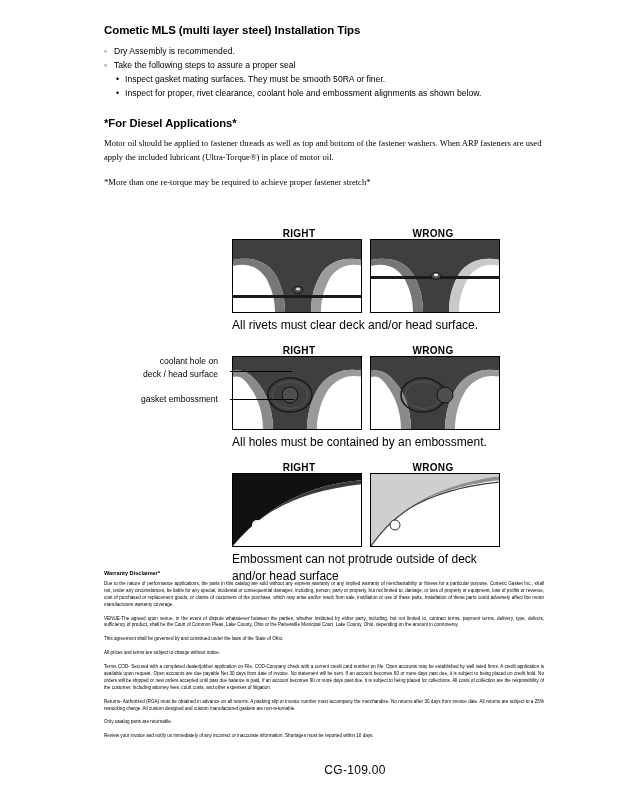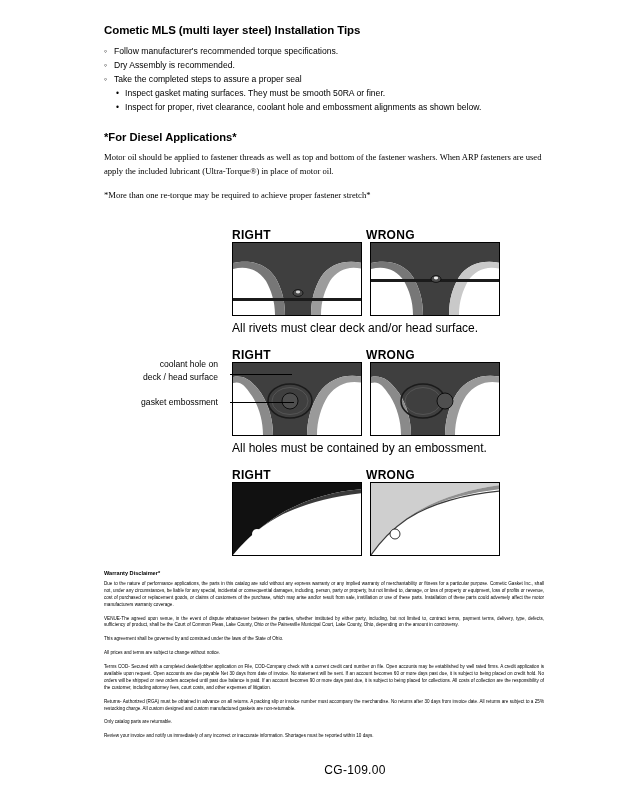--- a/index.html
+++ b/index.html
@@ -94,22 +94,22 @@
     position: relative;
     margin-bottom: 0;
   }
   .fig-labels {
     display: flex;
     width: 268px;
     margin-left: 232px;
   }
   .fig-label {
     width: 134px;
-    text-align: left;
-    font-size: 12px;
+    text-align: center;
+    font-size: 10px;
     font-weight: bold;
     letter-spacing: 0.3px;
   }
   .fig-row {
     display: flex;
     width: 268px;
     margin-left: 232px;
     gap: 8px;
   }
   .fig-box {
@@ -185,23 +185,22 @@
 </style>
 </head>
 <body>
 
 <div class="page">
 
   <div class="content">
     <h1 class="title">Cometic MLS (multi layer steel) Installation Tips</h1>
 
     <ul class="bullets">
-      <li>Follow manufacturer's recommended torque specifications.</li>
       <li>Dry Assembly is recommended.</li>
-      <li>Take the completed steps to assure a proper seal</li>
+      <li>Take the following steps to assure a proper seal</li>
     </ul>
     <ul class="sub">
       <li>Inspect gasket mating surfaces.  They must be smooth 50RA or finer.</li>
       <li>Inspect for proper, rivet clearance, coolant hole and embossment alignments as shown below.</li>
     </ul>
 
     <h2 class="subhead">*For Diesel Applications*</h2>
     <p class="body">Motor oil should be applied to fastener threads as well as top and bottom of the fastener washers.  When ARP fasteners are used apply the included lubricant (Ultra-Torque®) in place of motor oil.</p>
     <p class="body last">*More than one re-torque may be required to achieve proper fastener stretch*</p>
   </div>
@@ -298,20 +297,24 @@
         </div>
         <div class="fig-box">
           <svg width="130" height="72" viewBox="0 0 130 72">
             <rect x="0" y="0" width="130" height="72" fill="#ffffff"></rect>
             <path d="M0,0 L130,0 L130,2 C96,6 58,18 32,38 C16,50 7,61 0,72 Z" fill="#cfcfcf"></path>
             <path d="M0,72 C8,60 18,48 34,37 C58,20 94,10 130,6 L130,2 C96,6 58,18 32,38 C16,50 7,61 0,72 Z" fill="#8f8f8f"></path>
             <path d="M0,72 C9,59 20,47 36,36 C60,20 96,11 130,8" fill="none" stroke="#3a3a3a" stroke-width="1.2"></path>
             <circle cx="24" cy="51" r="5" fill="#ffffff" stroke="#000" stroke-width="0.8"></circle>
           </svg>
         </div>
+      </div>
+      <div class="fig-caption">
+        <div>Embossment can not protrude outside of deck</div>
+        <div>and/or head surface</div>
       </div>
     </div>
 
   </div>
 
   <div class="warranty">
     <h3>Warranty Disclaimer*</h3>
     <p>Due to the nature of performance applications, the parts in this catalog are sold without any express warranty or any implied warranty of merchantability or fitness for a particular purpose.  Cometic Gasket Inc., shall not, under any circumstances, be liable for any special, incidental or consequential damages, including, person, party or property, but not limited to, damage, or loss of property or equipment, loss of profits or revenue, cost of purchased or replacement goods, or claims of customers of the purchase, which may arise and/or result from sale, instillation or use of these parts.  Installation of these parts could adversely affect the motor manufacturers warranty coverage.</p>
     <p>VENUE-The agreed upon venue, in the event of dispute whatsoever between the parties, whether instituted by either party, including, but not limited to, contract terms, payment terms, delivery, type, defects, sufficiency of product, shall be the Court of Common Pleas, Lake County, Ohio or the Painesville Municipal Court, Lake County, Ohio, depending on the amount in controversy.</p>
     <p>This agreement shall be governed by and construed under the laws of the State of Ohio.</p>

